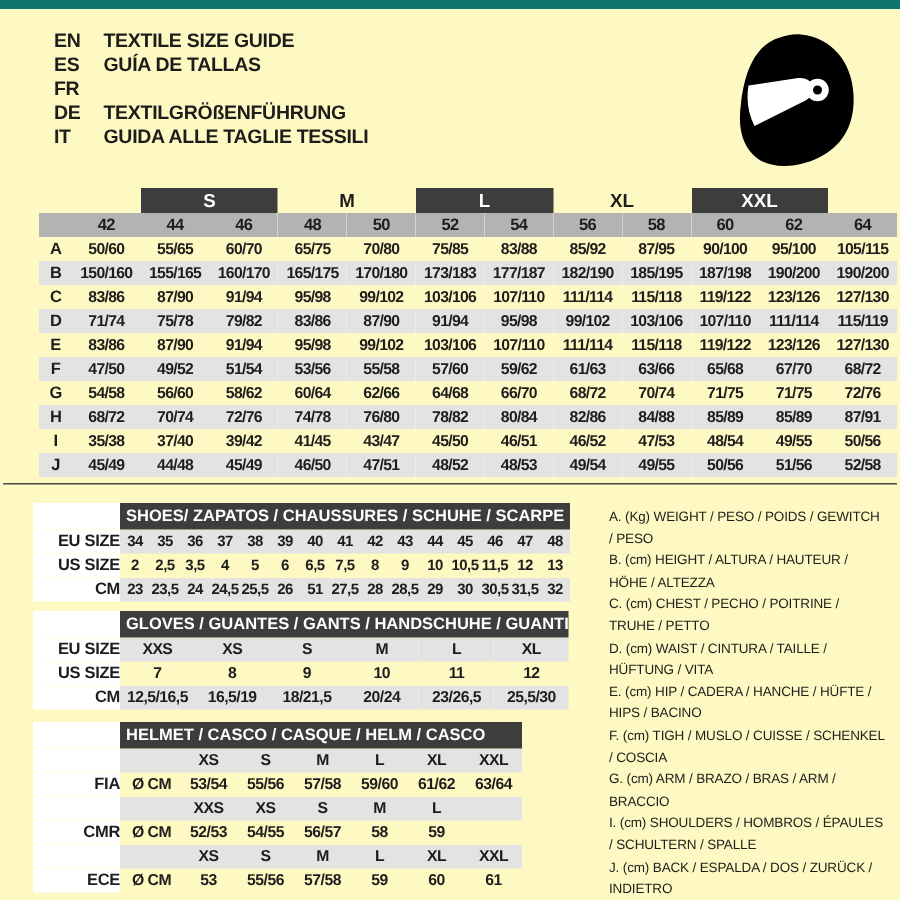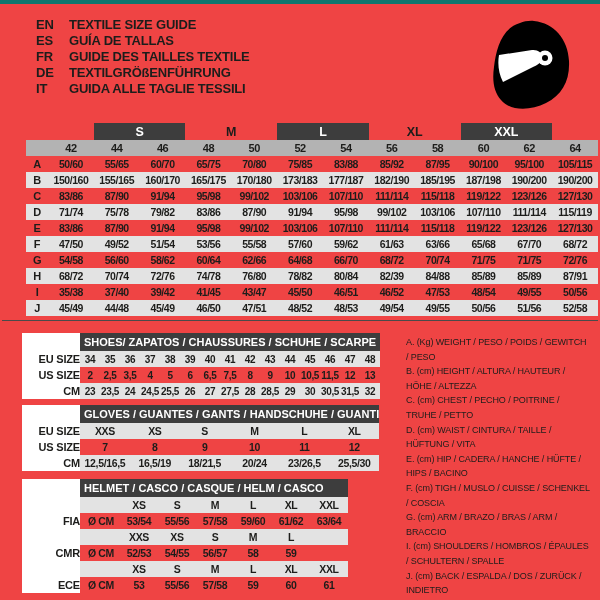--- a/index.html
+++ b/index.html
@@ -1,17 +1,17 @@
 <!DOCTYPE html>
 <html><head>
 <meta charset="utf-8">
 <style>
   html,body{margin:0;padding:0;background:#fff}
-  .page{width:600px;height:600px;background:#ef4444;font-family:"Liberation Sans",sans-serif;
-        color:#1d1d1b;position:relative;box-sizing:border-box;border-top:4px solid #0f766e;overflow:hidden}
+  .page{width:600px;height:600px;background:#fef9c3;font-family:"Liberation Sans",sans-serif;
+        color:#1d1d1b;position:relative;box-sizing:border-box;border-top:6px solid #0f766e;overflow:hidden}
   
   .langs{padding:13px 0 0 36px}
   .lang{display:flex;font-size:13px;font-weight:700;line-height:16px;letter-spacing:-0.2px}
   .lang .code{width:33px;flex:0 0 33px}
   
   .helmet-ic{position:absolute;top:14px;right:30px;width:80px;height:94px}
   
   table{border-collapse:collapse;table-layout:fixed}
   td{padding:0;text-align:center;font-weight:700;white-space:nowrap;overflow:hidden;height:16px}
   
@@ -49,21 +49,20 @@
     <div class="lang">
         <span class="code">EN</span>
         <span>TEXTILE SIZE GUIDE</span>
       </div>
     <div class="lang">
         <span class="code">ES</span>
         <span>GUÍA DE TALLAS</span>
       </div>
     <div class="lang">
         <span class="code">FR</span>
-        <span>GUIDE DES TAILLES TEXTILE</span>
       </div>
     <div class="lang">
         <span class="code">DE</span>
         <span>TEXTILGRÖßENFÜHRUNG</span>
       </div>
     <div class="lang">
         <span class="code">IT</span>
         <span>GUIDA ALLE TAGLIE TESSILI</span>
       </div>
   </div>
@@ -213,21 +212,21 @@
         </tr>
     <tr class="g">
           <td class="rl">H</td>
           <td>68/72</td>
           <td>70/74</td>
           <td>72/76</td>
           <td>74/78</td>
           <td>76/80</td>
           <td>78/82</td>
           <td>80/84</td>
-          <td>82/39</td>
+          <td>82/86</td>
           <td>84/88</td>
           <td>85/89</td>
           <td>85/89</td>
           <td>87/91</td>
         </tr>
     <tr>
           <td class="rl">I</td>
           <td>35/38</td>
           <td>37/40</td>
           <td>39/42</td>
@@ -309,21 +308,21 @@
               <td>13</td>
             </tr>
         <tr class="g">
               <td class="rl">CM</td>
               <td>23</td>
               <td>23,5</td>
               <td>24</td>
               <td>24,5</td>
               <td>25,5</td>
               <td>26</td>
-              <td>27</td>
+              <td>51</td>
               <td>27,5</td>
               <td>28</td>
               <td>28,5</td>
               <td>29</td>
               <td>30</td>
               <td>30,5</td>
               <td>31,5</td>
               <td>32</td>
             </tr>
       </tbody>

